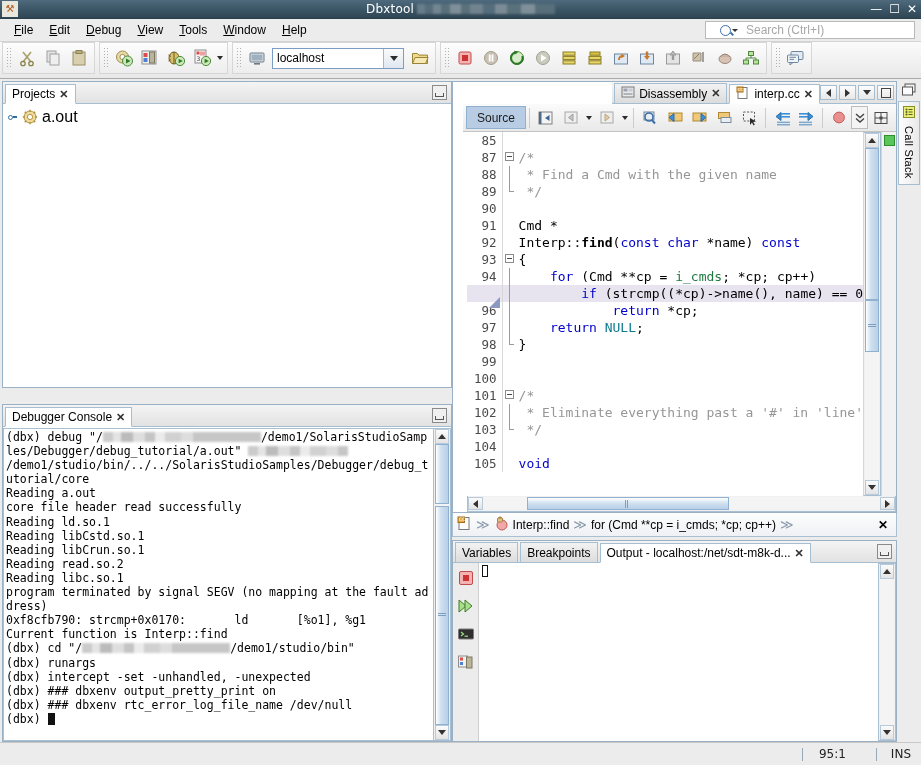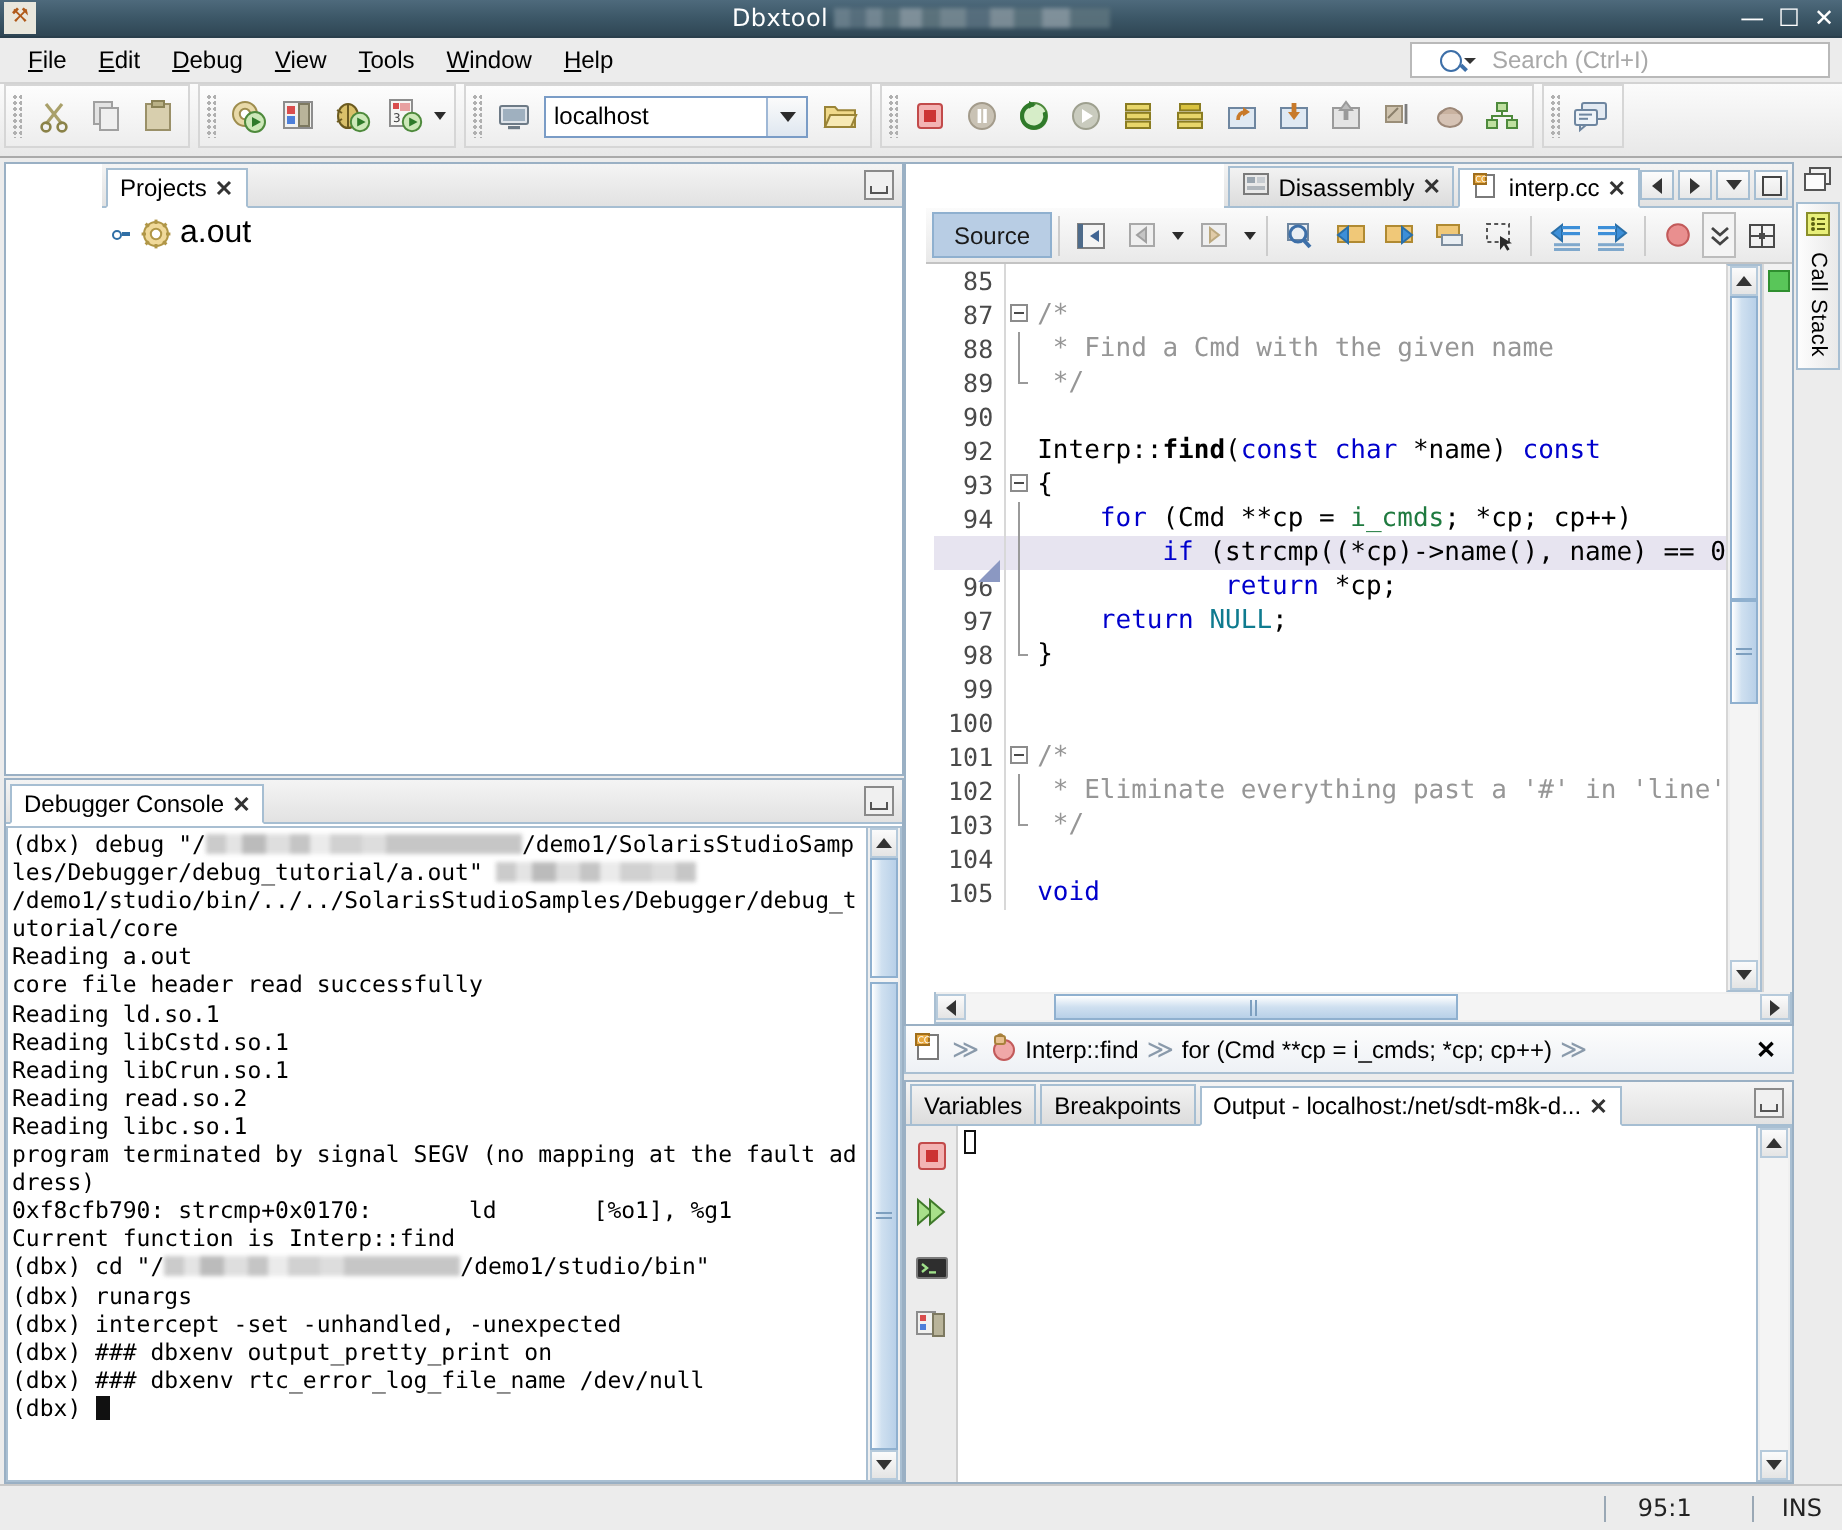--- a/index.html
+++ b/index.html
@@ -191,35 +191,35 @@
   .tabbar-fill { flex: 1; }
   .panel-min-btn {
     width: 13px; height: 13px; border: 1px solid #8a8a8a; background: #f0f0f0;
     margin: 0 4px 3px 0; position: relative; flex: none;
   }
   .panel-min-btn::after {
     content:''; position:absolute; left:2px; right:2px; bottom:2px; height:3px; border:1px solid #555; border-top:none;
   }
 
   
-  .projects-panel { height: 305px; flex: none; padding-left: 48px; }
+  .projects-panel { height: 305px; flex: none; }
   .tree-body { flex: 1; background: #fff; padding: 4px 0 0 4px; overflow: hidden; }
   .tree-row { display: flex; align-items: center; gap: 4px; height: 18px; font-size: 16px; }
   .tree-handle {
     width: 11px; height: 11px; display:flex;align-items:center;justify-content:center;
   }
   .tree-handle .hk {
     width: 9px; height: 3px; position: relative;
   }
   .tree-handle .hk::before{content:'';position:absolute;left:0;top:-1px;width:5px;height:5px;border:1.5px solid #2f6ea5;border-radius:50%;box-sizing:border-box;}
   .tree-handle .hk::after{content:'';position:absolute;left:5px;top:0.5px;width:4px;height:2px;background:#2f6ea5;}
   .gear-ico { width: 16px; height: 16px; }
 
   
-  .console-panel { flex: 1; margin-top: 1px; min-height: 0; }
+  .console-panel { flex: 1; margin-top: 16px; min-height: 0; }
   .console-body {
     flex: 1; display: flex; min-height: 0;
     border-top: 1px solid #fff;
     background: #fff;
   }
   .console-text {
     flex: 1; min-width: 0; overflow: hidden;
     font-family: "DejaVu Sans Mono", monospace;
     font-size: 11.5px;
     line-height: 14.1px;
@@ -854,20 +854,21 @@
 
         <div class="editor-area">
           <div class="code-wrap">
             <div class="code-scroll-row">
               <div class="code-view" id="code-view">
                   <div class="code-line"><span class="gutter-num">85</span><span class="gutter-sep"></span><span class="fold-col"></span><span class="code-text"></span></div>
                   <div class="code-line"><span class="gutter-num">87</span><span class="gutter-sep"></span><span class="fold-col"><span class="fold-box"></span></span><span class="code-text"><span class="cmt">/*</span></span></div>
                   <div class="code-line"><span class="gutter-num">88</span><span class="gutter-sep"></span><span class="fold-col"><span class="fold-line"></span></span><span class="code-text"><span class="cmt"> * Find a Cmd with the given name</span></span></div>
                   <div class="code-line"><span class="gutter-num">89</span><span class="gutter-sep"></span><span class="fold-col"><span class="fold-end"></span></span><span class="code-text"><span class="cmt"> */</span></span></div>
                   <div class="code-line"><span class="gutter-num">90</span><span class="gutter-sep"></span><span class="fold-col"></span><span class="code-text"></span></div>
+                  <div class="code-line"><span class="gutter-num">91</span><span class="gutter-sep"></span><span class="fold-col"></span><span class="code-text"><span>Cmd *</span></span></div>
                   <div class="code-line"><span class="gutter-num">92</span><span class="gutter-sep"></span><span class="fold-col"></span><span class="code-text"><span>Interp::</span><span class="kw-b">find</span><span>(</span><span class="kw">const char</span><span> *name) </span><span class="kw">const</span></span></div>
                   <div class="code-line"><span class="gutter-num">93</span><span class="gutter-sep"></span><span class="fold-col"><span class="fold-box"></span></span><span class="code-text"><span>{</span></span></div>
                   <div class="code-line"><span class="gutter-num">94</span><span class="gutter-sep"></span><span class="fold-col"><span class="fold-line"></span></span><span class="code-text"><span>    </span><span class="kw">for</span><span> (Cmd **cp = </span><span class="grn">i_cmds</span><span>; *cp; cp++)</span></span></div>
                   <div class="code-line current"><span class="gutter-num" style="position: relative;"><span style="position: absolute; right: 2px; top: 3px; width: 0px; height: 0px; border-left: 11px solid transparent; border-bottom: 11px solid rgb(139, 152, 194);"></span></span><span class="gutter-sep"></span><span class="fold-col"><span class="fold-line"></span></span><span class="code-text"><span>        </span><span class="kw">if</span><span> (strcmp((*cp)-&gt;name(), name) == 0</span></span></div>
                   <div class="code-line"><span class="gutter-num">96</span><span class="gutter-sep"></span><span class="fold-col"><span class="fold-line"></span></span><span class="code-text"><span>            </span><span class="kw">return</span><span> *cp;</span></span></div>
                   <div class="code-line"><span class="gutter-num">97</span><span class="gutter-sep"></span><span class="fold-col"><span class="fold-line"></span></span><span class="code-text"><span>    </span><span class="kw">return</span><span> </span><span class="tealk">NULL</span><span>;</span></span></div>
                   <div class="code-line"><span class="gutter-num">98</span><span class="gutter-sep"></span><span class="fold-col"><span class="fold-end"></span></span><span class="code-text"><span>}</span></span></div>
                   <div class="code-line"><span class="gutter-num">99</span><span class="gutter-sep"></span><span class="fold-col"></span><span class="code-text"></span></div>
                   <div class="code-line"><span class="gutter-num">100</span><span class="gutter-sep"></span><span class="fold-col"></span><span class="code-text"></span></div>
                   <div class="code-line"><span class="gutter-num">101</span><span class="gutter-sep"></span><span class="fold-col"><span class="fold-box"></span></span><span class="code-text"><span class="cmt">/*</span></span></div>

